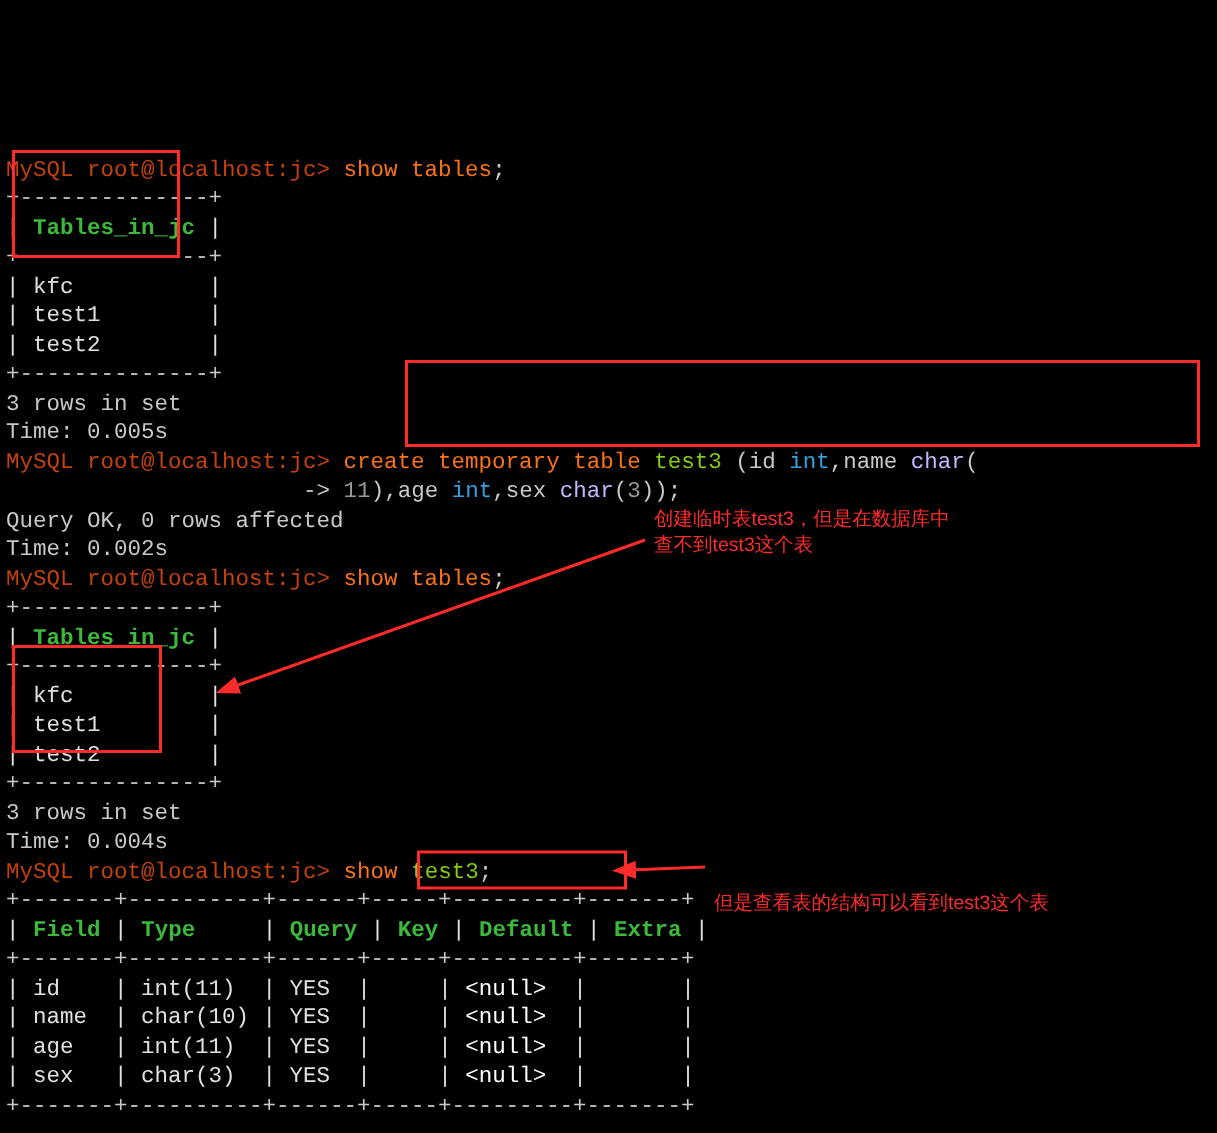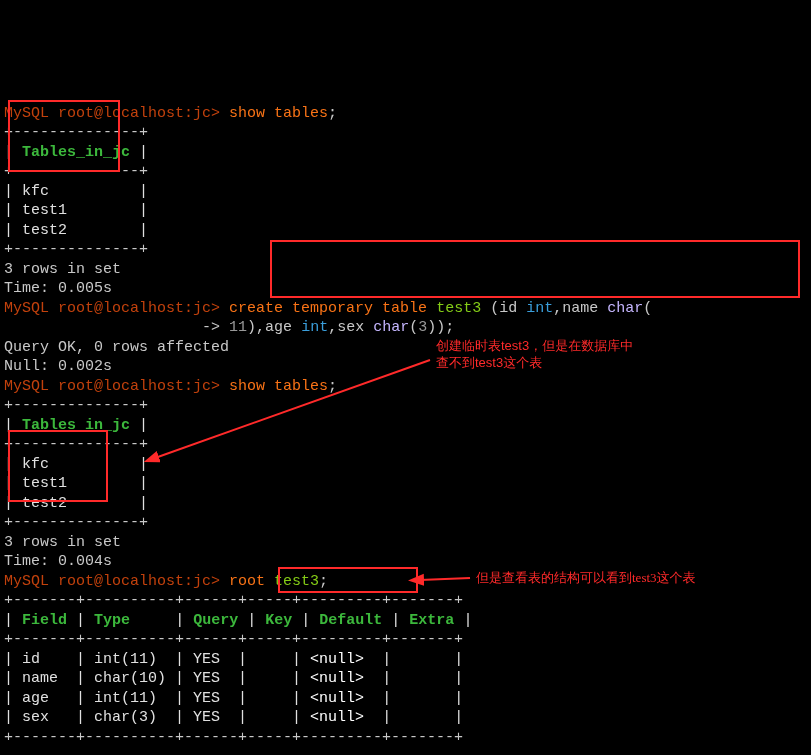--- a/index.html
+++ b/index.html
@@ -57,53 +57,53 @@
 <span class="dim">+--------------+</span>
 | <span>kfc</span>          |
 | <span>test1</span>        |
 | <span>test2</span>        |
 <span class="dim">+--------------+</span>
 <span class="dim">3 rows in set</span>
 <span class="dim">Time: 0.005s</span>
 <span class="prompt-host">MySQL root@localhost:jc&gt;</span> <span class="kw-green">create temporary table</span> <span class="kw-name">test3</span> <span class="dim">(id</span> <span class="kw-type">int</span><span class="dim">,name</span> <span class="kw-type2">char</span><span class="dim">(</span>
                       <span class="dim">-&gt;</span> <span class="kw-num">11</span><span class="dim">),age</span> <span class="kw-type">int</span><span class="dim">,sex</span> <span class="kw-type2">char</span><span class="dim">(</span><span class="kw-num">3</span><span class="dim">));</span>
 <span class="dim">Query OK, 0 rows affected</span>
-<span class="dim">Null: 0.002s</span>
+<span class="dim">Time: 0.002s</span>
 <span class="prompt-host">MySQL root@localhost:jc&gt;</span> <span class="kw-green">show tables</span><span class="dim">;</span>
 <span class="dim">+--------------+</span>
 |<span class="header-col"> <span>Tables_in_jc</span> </span>|
 <span class="dim">+--------------+</span>
 | <span>kfc</span>          |
 | <span>test1</span>        |
 | <span>test2</span>        |
 <span class="dim">+--------------+</span>
 <span class="dim">3 rows in set</span>
 <span class="dim">Time: 0.004s</span>
-<span class="prompt-host">MySQL root@localhost:jc&gt;</span> <span class="kw-green">root</span> <span class="kw-name">test3</span><span class="dim">;</span>
+<span class="prompt-host">MySQL root@localhost:jc&gt;</span> <span class="kw-green">show</span> <span class="kw-name">test3</span><span class="dim">;</span>
 <span class="dim">+-------+----------+------+-----+---------+-------+</span>
 |<span class="header-col"> <span>Field</span> </span>|<span class="header-col"> <span>Type</span>     </span>|<span class="header-col"> <span>Query</span> </span>|<span class="header-col"> <span>Key</span> </span>|<span class="header-col"> <span>Default</span> </span>|<span class="header-col"> <span>Extra</span> </span>|
 <span class="dim">+-------+----------+------+-----+---------+-------+</span>
 | <span>id</span>    | <span>int(11)</span>  | <span>YES</span>  |     | <span class="null-val">&lt;null&gt;</span>  |       |
 | <span>name</span>  | <span>char(10)</span> | <span>YES</span>  |     | <span class="null-val">&lt;null&gt;</span>  |       |
 | <span>age</span>   | <span>int(11)</span>  | <span>YES</span>  |     | <span class="null-val">&lt;null&gt;</span>  |       |
 | <span>sex</span>   | <span>char(3)</span>  | <span>YES</span>  |     | <span class="null-val">&lt;null&gt;</span>  |       |
 <span class="dim">+-------+----------+------+-----+---------+-------+</span>
 </div>
 
 
 <div class="redbox" style="left:8px; top:100px; width:112px; height:72px;"></div>
 <div class="redbox" style="left:270px; top:240px; width:530px; height:58px;"></div>
 <div class="redbox" style="left:8px; top:430px; width:100px; height:72px;"></div>
 <div class="redbox" style="left:278px; top:567px; width:140px; height:26px;"></div>
 
 
 <div class="annot" style="left:436px; top:338px; width:260px;">
   <span>创建临时表test3，但是在数据库中</span><br><span>查不到test3这个表</span>
 </div>
-<div class="annot" style="left:476px; top:570px; width:320px;font-family:Liberation Serif, serif;">
+<div class="annot" style="left:476px; top:594px; width:320px;">
   <span>但是查看表的结构可以看到test3这个表</span>
 </div>
 
 
 <svg class="arrow" style="left:0; top:0;" width="811" height="755">
   <defs>
     <marker id="ahead" markerWidth="10" markerHeight="10" refX="2" refY="3" orient="auto">
       <path d="M0,0 L0,6 L8,3 z" fill="#ff2a2a"></path>
     </marker>
   </defs>

